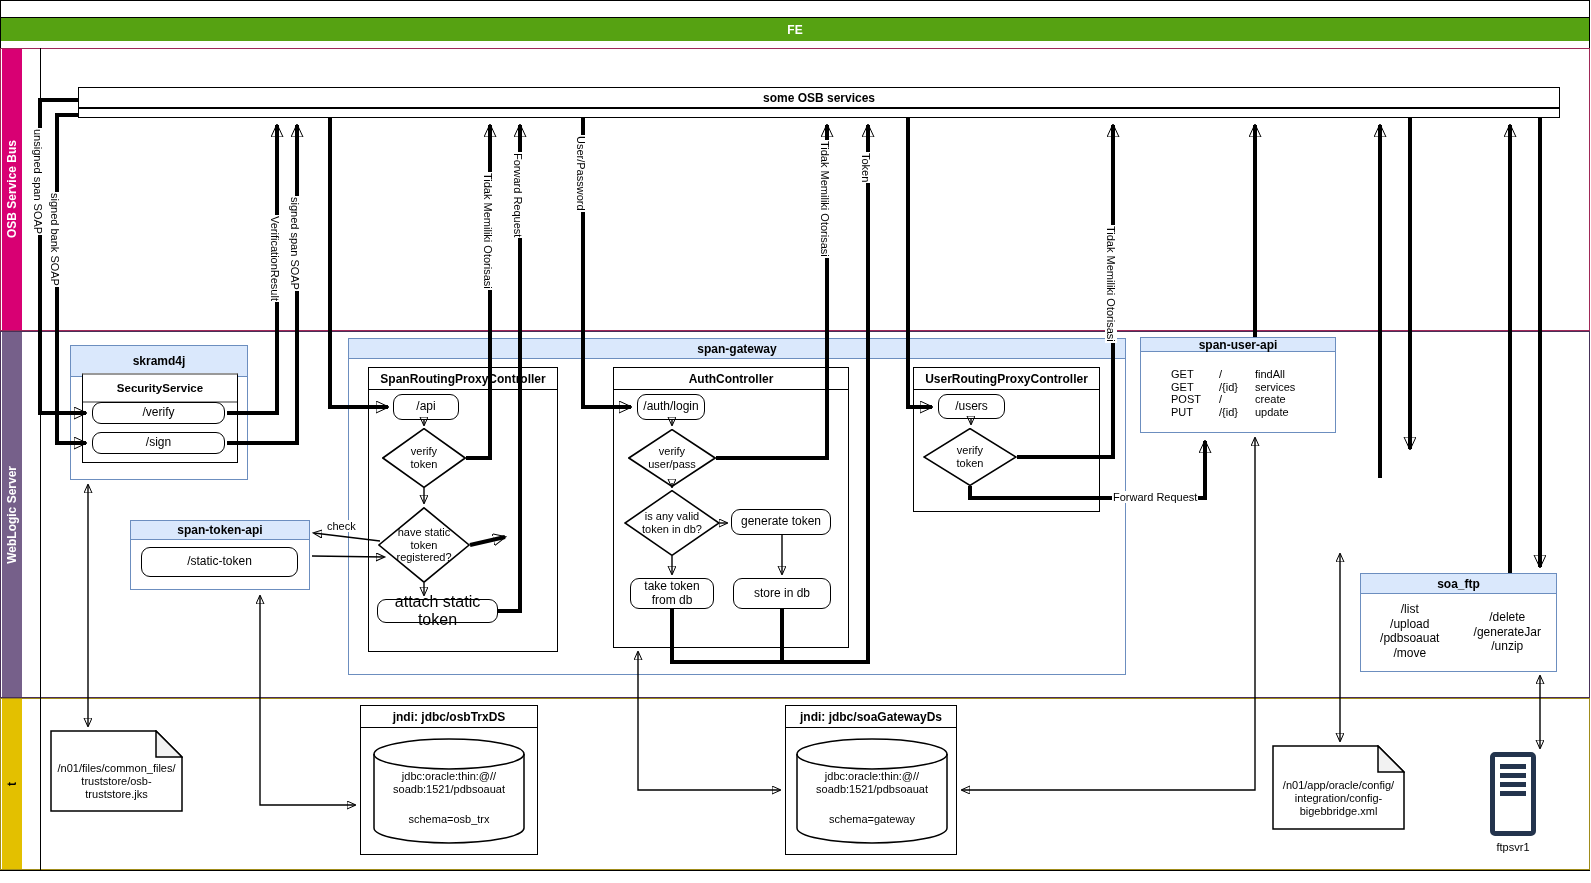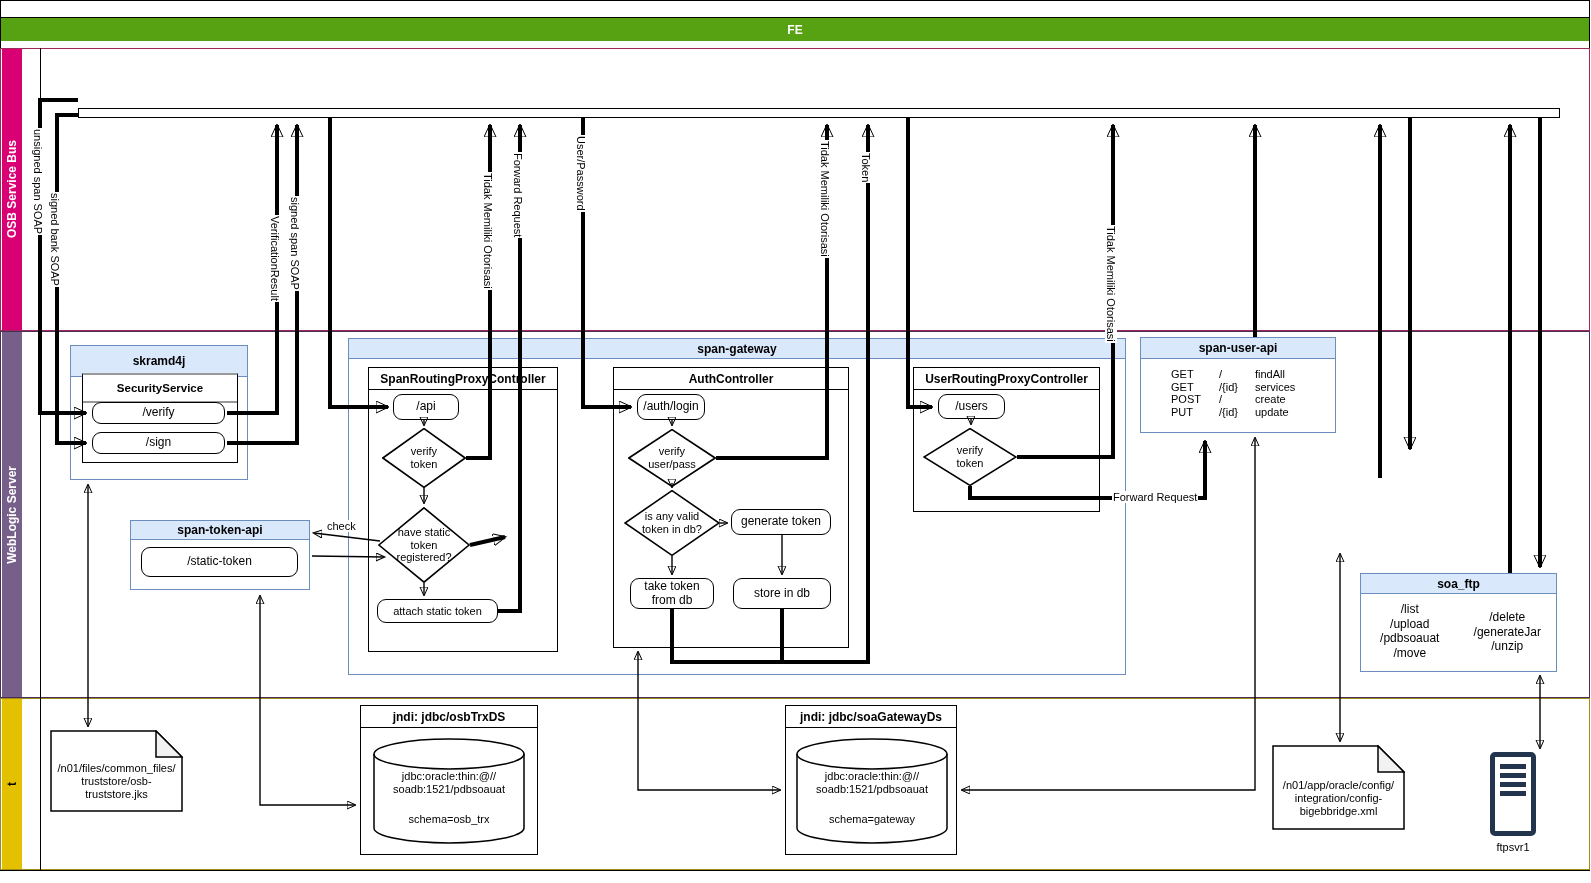--- a/index.html
+++ b/index.html
@@ -73,20 +73,23 @@
     <span class="vtxt" style="color:#fff;">OSB Service Bus</span>
     </div>
   <div class="abs lanestrip" style="top:332px;height:365px;background:var(--purple);">
     <span class="vtxt" style="color:#fff;">WebLogic Server</span>
     </div>
   <div class="abs lanestrip" style="top:699px;height:170px;background:var(--yellow);">
     <span class="vtxt" style="color:#000;">t</span>
     </div>
   <div class="abs vdiv"></div>
 
+  <div class="abs box" style="left:78px;top:87px;width:1482px;height:21px;display:flex;align-items:center;justify-content:center;font-weight:bold;font-size:12px;">
+    <span>some OSB services</span>
+  </div>
   <div class="abs box" style="left:78px;top:108px;width:1482px;height:10px;"></div>
 
   <div class="abs bluebox" style="left:70px;top:345px;width:178px;height:135px;">
     <div class="bluehead" style="height:31px;">skramd4j</div>
   </div>
   <div class="abs box secsvc" style="left:82px;top:373px;width:156px;height:90px;">
     <div class="btitle" style="height:28px;">SecurityService</div>
   </div>
   <div class="pill" style="left:92px;top:402px;width:133px;height:22px;">/verify</div>
   <div class="pill" style="left:92px;top:432px;width:133px;height:22px;">/sign</div>
@@ -112,21 +115,21 @@
 token</span>
   </div>
   <div class="diamond" style="left:378px;top:507px;width:92px;height:76px;">
     <svg viewBox="0 0 100 100" preserveAspectRatio="none">
         <polygon points="50,1 99,50 50,99 1,50" fill="#fff" stroke="#000" stroke-width="1.6" vector-effect="non-scaling-stroke"></polygon>
       </svg>
     <span class="dtext">have static
 token
 registered?</span>
   </div>
-  <div class="pill" style="left:377px;top:599px;width:121px;height:24px;font-size:11px;">attach static token</div>
+  <div class="pill" style="left:377px;top:599px;width:121px;height:24px;font-size:16px;">attach static token</div>
 
   <div class="abs box" style="left:613px;top:367px;width:236px;height:281px;">
     <div class="btitle" style="height:22px;">AuthController</div>
   </div>
   <div class="pill" style="left:637px;top:394px;width:68px;height:26px;">/auth/login</div>
   <div class="diamond" style="left:628px;top:429px;width:88px;height:58px;">
     <svg viewBox="0 0 100 100" preserveAspectRatio="none">
         <polygon points="50,1 99,50 50,99 1,50" fill="#fff" stroke="#000" stroke-width="1.6" vector-effect="non-scaling-stroke"></polygon>
       </svg>
     <span class="dtext">verify
@@ -150,21 +153,21 @@
   <div class="pill" style="left:938px;top:394px;width:67px;height:25px;">/users</div>
   <div class="diamond" style="left:923px;top:428px;width:94px;height:58px;">
     <svg viewBox="0 0 100 100" preserveAspectRatio="none">
         <polygon points="50,1 99,50 50,99 1,50" fill="#fff" stroke="#000" stroke-width="1.6" vector-effect="non-scaling-stroke"></polygon>
       </svg>
     <span class="dtext">verify
 token</span>
   </div>
 
   <div class="abs bluebox" style="left:1140px;top:337px;width:196px;height:96px;">
-    <div class="bluehead" style="height:21px;">span-user-api</div>
+    <div class="bluehead" style="height:14px;">span-user-api</div>
     <div class="routes">
       <div class="rrow">
           <span>GET</span>
           <span>/</span>
           <span>findAll</span>
         </div>
       <div class="rrow">
           <span>GET</span>
           <span>/{id}</span>
           <span>services</span>

